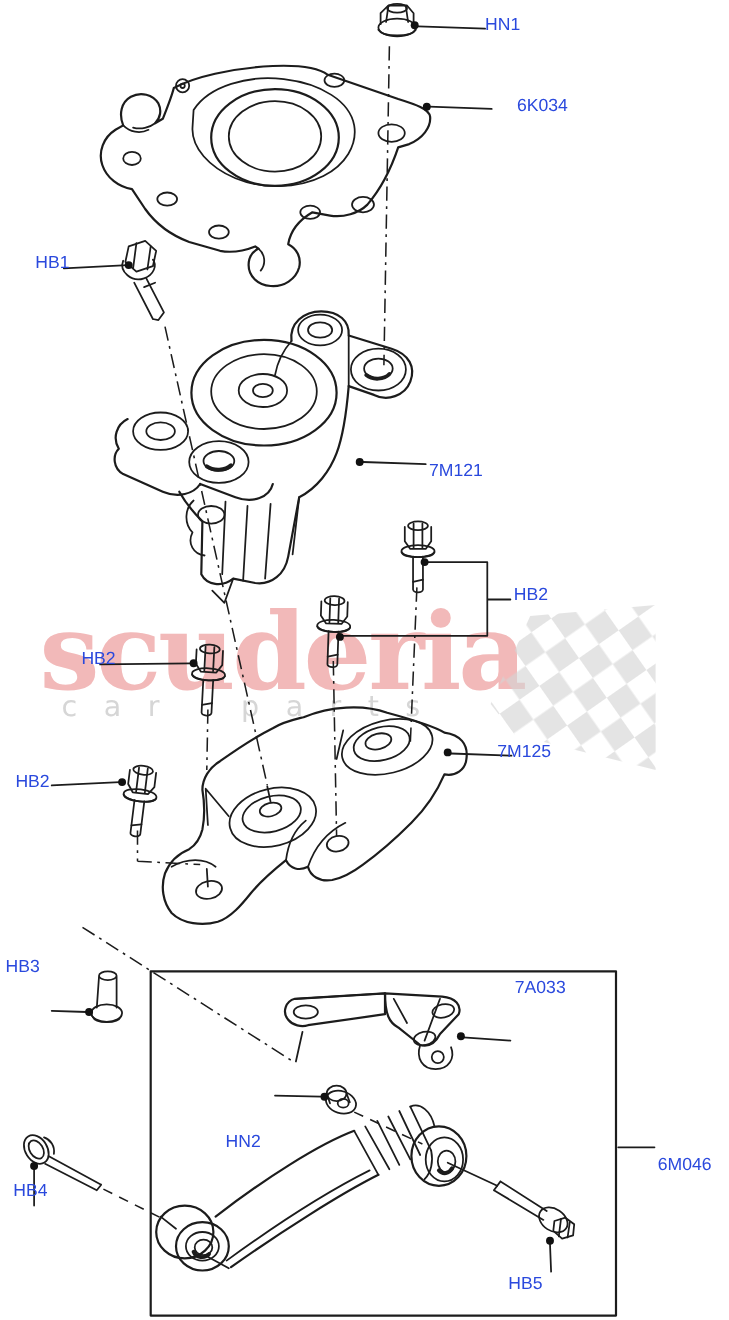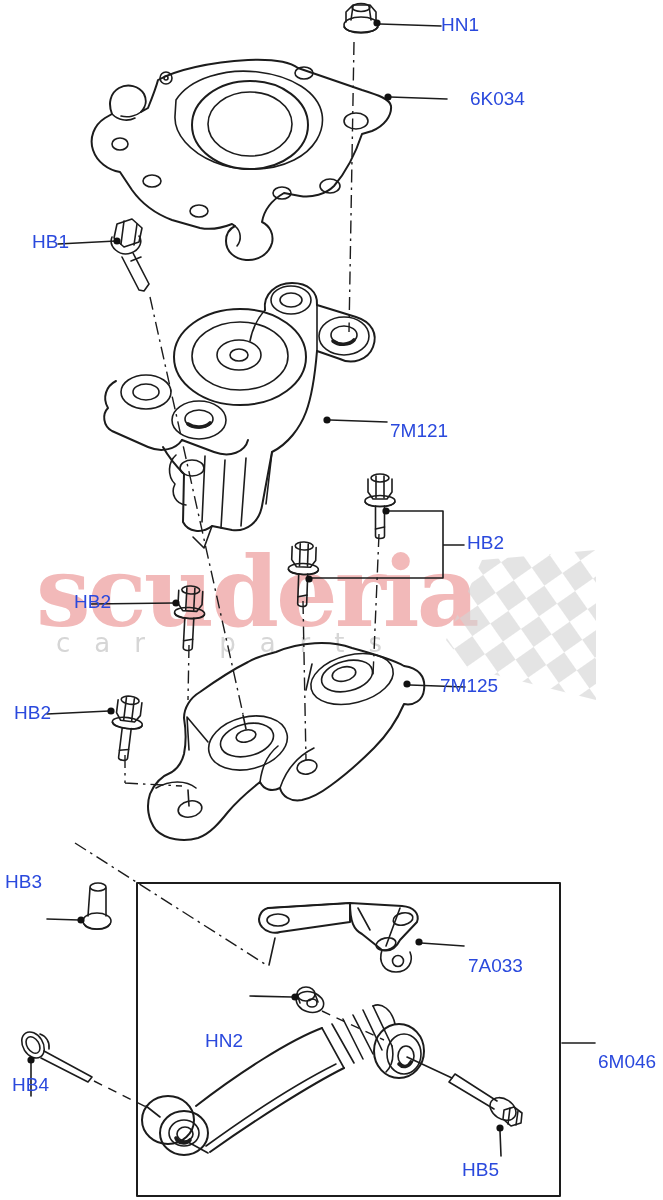--- a/index.html
+++ b/index.html
@@ -13,21 +13,21 @@
             letter-spacing:24px;word-spacing:18px;color:#d6d6d6;user-select:none;}
   #art{position:absolute;left:0;top:0;z-index:2;}
   #art *{vector-effect:non-scaling-stroke;}
   .ln{fill:none;stroke:#1c1c1c;stroke-width:1.6;stroke-linecap:round;stroke-linejoin:round;}
   .ln2{fill:none;stroke:#1c1c1c;stroke-width:2;stroke-linecap:round;stroke-linejoin:round;}
   .thick{fill:none;stroke:#1c1c1c;stroke-width:3.6;stroke-linecap:round;}
   .cl{fill:none;stroke:#1c1c1c;stroke-width:1.4;stroke-dasharray:13 5 2.5 5;}
   .dash{fill:none;stroke:#1c1c1c;stroke-width:1.4;stroke-dasharray:9 7;}
   .dot{fill:#111;stroke:none;}
   .flag{fill:#d4d4d4;}
-  .part-label{position:absolute;z-index:3;color:#2a49dd;font-size:19px;line-height:1;
+  .part-label{position:absolute;z-index:3;color:#2a49dd;font-size:16px;line-height:1;
               white-space:nowrap;cursor:pointer;}
 </style>
 </head>
 <body>
 
 <div id="stage">
 
   <div class="wm-brand">scuderia</div>
   <div class="wm-tagline">car parts</div>
 
@@ -265,20 +265,20 @@
     </g>
   </svg>
 
   <div class="part-label" style="left:441px;top:15px">HN1</div>
   <div class="part-label" style="left:470px;top:89px">6K034</div>
   <div class="part-label" style="left:32px;top:232px">HB1</div>
   <div class="part-label" style="left:390px;top:421px">7M121</div>
   <div class="part-label" style="left:467px;top:533px">HB2</div>
   <div class="part-label" style="left:74px;top:592px">HB2</div>
   <div class="part-label" style="left:14px;top:703px">HB2</div>
-  <div class="part-label" style="left:440px;top:676px">7M125</div>
+  <div class="part-label" style="left:452px;top:676px">7M125</div>
   <div class="part-label" style="left:5px;top:872px">HB3</div>
-  <div class="part-label" style="left:468px;top:956px">7A033</div>
+  <div class="part-label" style="left:468px;top:891px">7A033</div>
   <div class="part-label" style="left:205px;top:1031px">HN2</div>
   <div class="part-label" style="left:598px;top:1052px">6M046</div>
   <div class="part-label" style="left:12px;top:1075px">HB4</div>
   <div class="part-label" style="left:462px;top:1160px">HB5</div>
 </div>
 
 </body></html>

